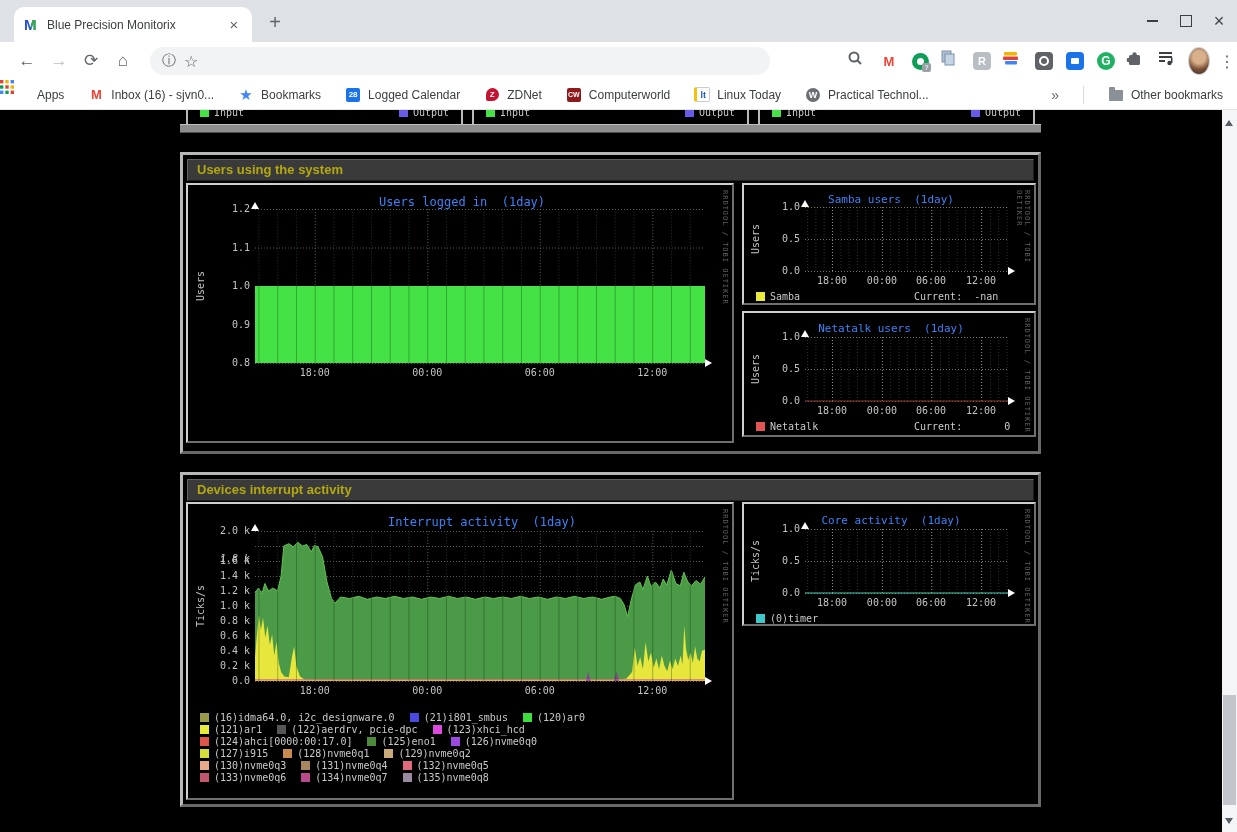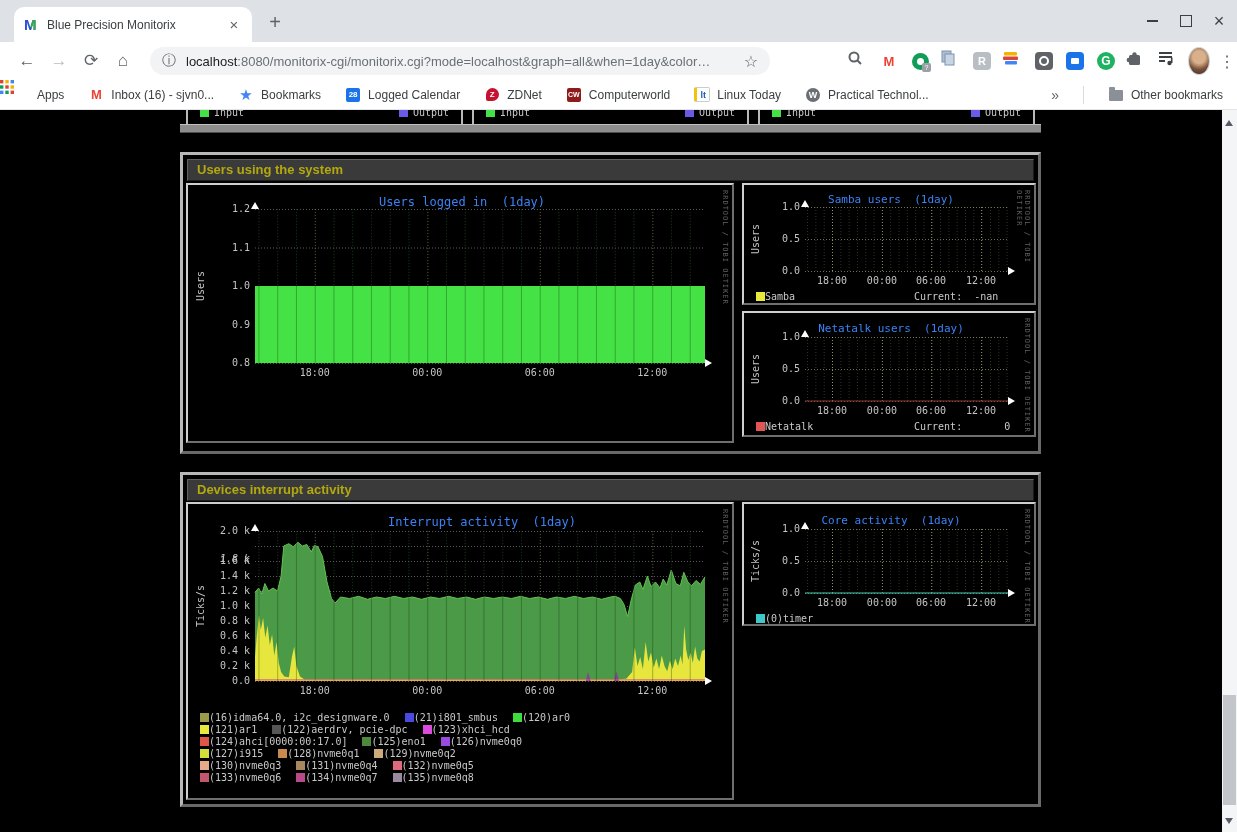--- a/index.html
+++ b/index.html
@@ -52,21 +52,21 @@
   .pitem{display:flex;gap:5px;align-items:center}
   .gbar{position:absolute;left:180px;top:14px;width:861px;height:7px;background:#8d8d8d;border-top:1px solid #c0c0c0;border-bottom:1px solid #4e4e4e}
   
   .gtitle{position:absolute;left:4px;right:0;text-align:center;font:12px "DejaVu Sans Mono",monospace;color:#3b82f6;white-space:pre}
   .gtitle.sm{font-size:11px}
   .gylab{position:absolute;font:10px "DejaVu Sans Mono",monospace;color:#c4c4c4;transform:translate(-50%,-50%) rotate(-90deg);white-space:nowrap}
   .gyt{position:absolute;width:42px;text-align:right;font:10px "DejaVu Sans Mono",monospace;color:#c4c4c4;white-space:pre}
   .gxt{position:absolute;width:40px;text-align:center;font:10px "DejaVu Sans Mono",monospace;color:#c4c4c4}
   .gwm{position:absolute;right:3px;top:5px;writing-mode:vertical-rl;font:7px "DejaVu Sans Mono",monospace;color:#616161;letter-spacing:1px}
   .glrow{position:absolute;left:12px;right:8px;display:flex;gap:15px;font:10px "DejaVu Sans Mono",monospace;color:#c9c9c9;align-items:center;white-space:pre}
-  .glitem{display:flex;align-items:center;}
+  .glitem{display:flex;align-items:center;gap:5px}
   .glsq{width:9px;height:9px;display:inline-block;flex:0 0 9px}
   .glstats{white-space:pre;margin-left:46px}
   .glright{position:absolute;white-space:pre;top:0}
   svg{position:absolute;left:0;top:0}
   
   .scroll{position:absolute;top:110px;left:1222px;width:15px;height:722px;background:#f4f5f6}
   .sb-thumb{position:absolute;left:1px;top:585px;width:13px;height:110px;background:#c2c5ca}
   .sb-up{position:absolute;left:3px;top:10px;width:0;height:0;border-left:4.5px solid transparent;border-right:4.5px solid transparent;border-bottom:6px solid #565d64}
   .sb-down{position:absolute;left:3px;bottom:8px;width:0;height:0;border-left:4.5px solid transparent;border-right:4.5px solid transparent;border-top:6px solid #565d64}
 </style>
@@ -95,21 +95,20 @@
   </div>
 
   <div class="toolbar">
     <div class="navic" style="left:12px">←</div>
     <div class="navic dis" style="left:44px">→</div>
     <div class="navic" style="left:76px">⟳</div>
     <div class="navic" style="left:108px">⌂</div>
   </div>
   <div class="omni">
     <span class="info">ⓘ</span>
-    <span class="url"><b>localhost</b><span>:8080/monitorix-cgi/monitorix.cgi?mode=localhost&amp;graph=all&amp;when=1day&amp;color…</span></span>
     <span class="star">☆</span>
   </div>
   <div class="exts">
     <div class="ext">
         <svg width="16" height="16">
           <circle cx="7" cy="7" r="4.5" fill="none" stroke="#5f6368" stroke-width="2"></circle>
           <line x1="10.5" y1="10.5" x2="14" y2="14" stroke="#5f6368" stroke-width="2"></line>
         </svg>
       </div>
     <div class="ext">

